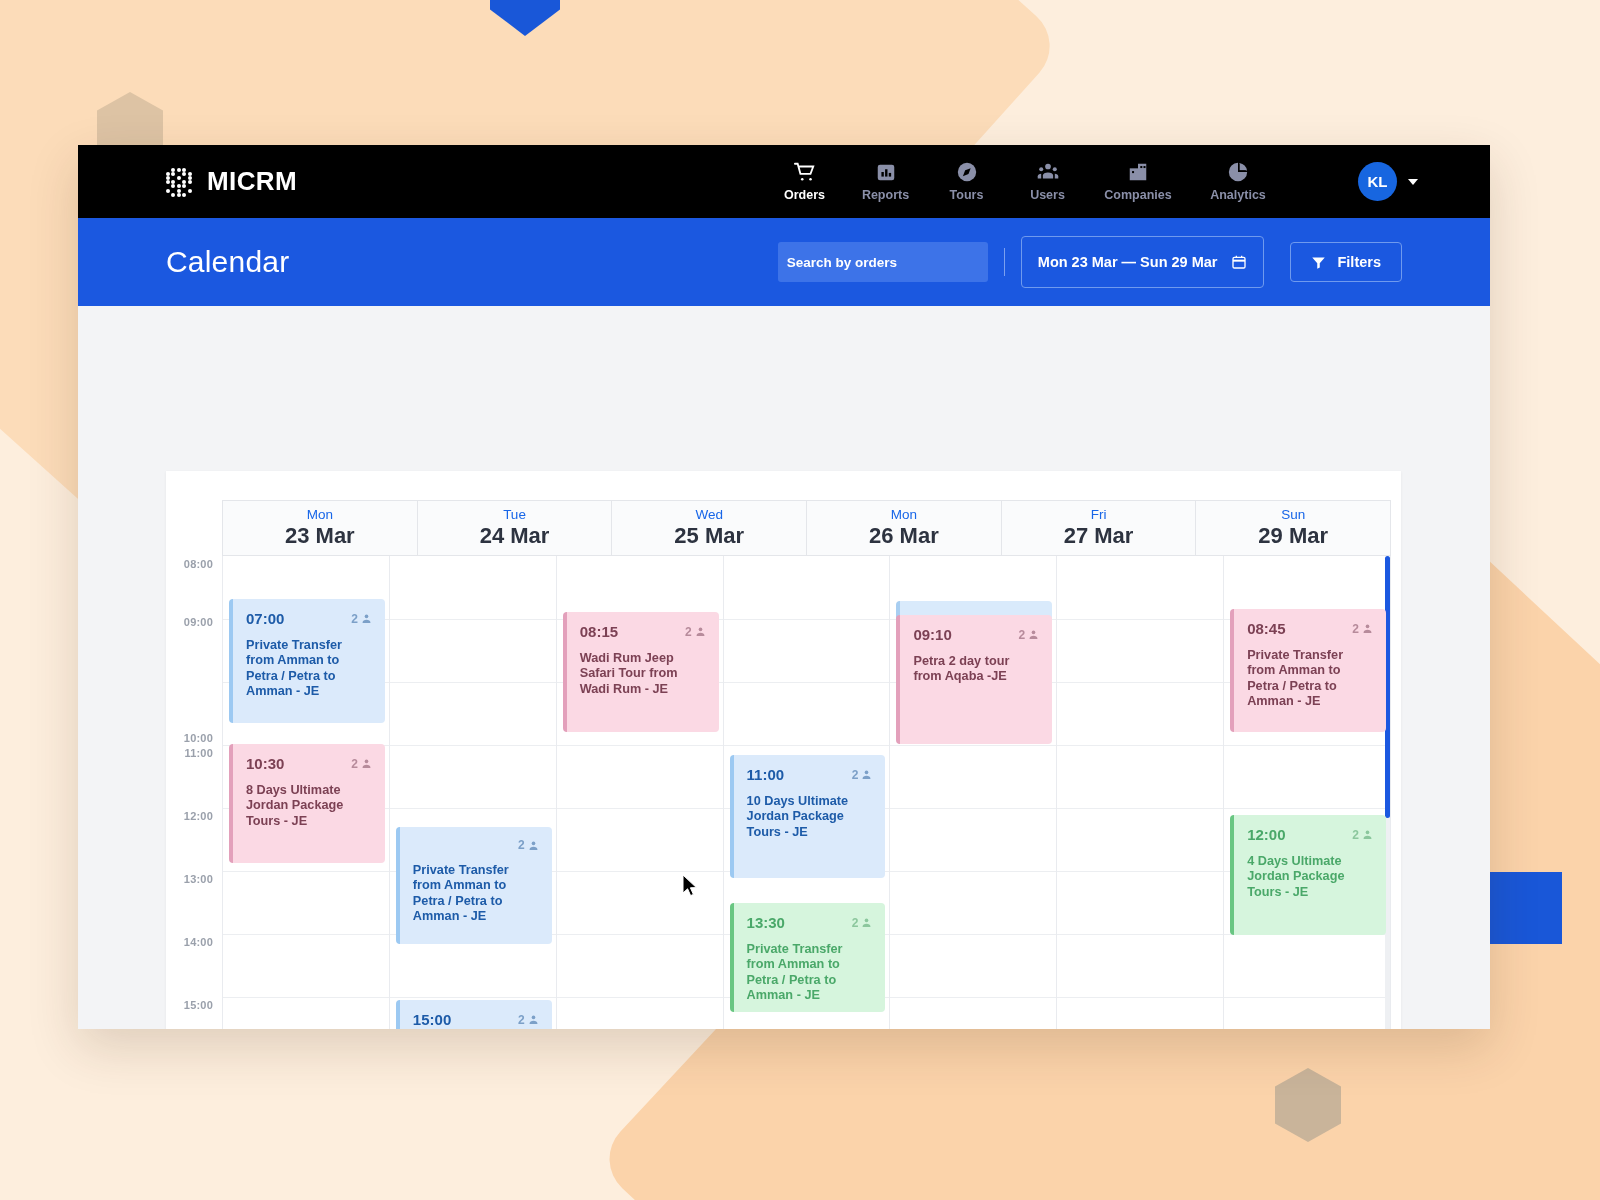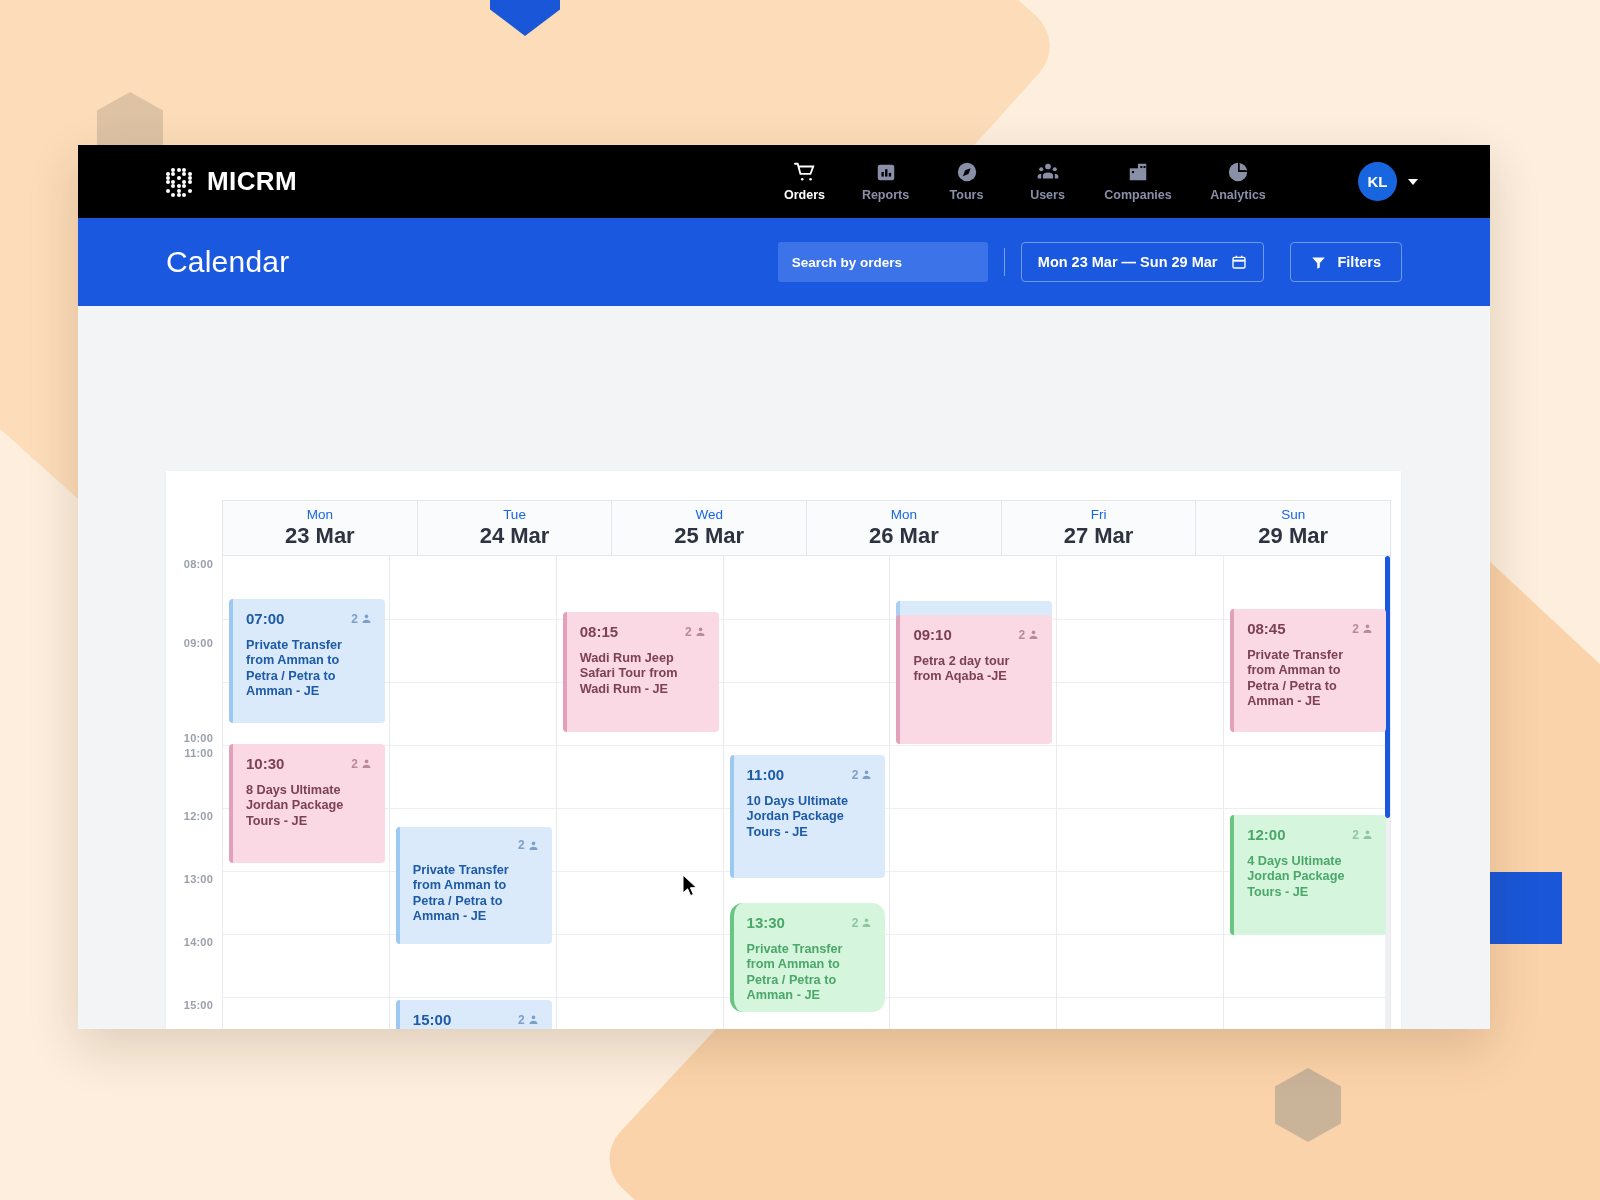--- a/index.html
+++ b/index.html
@@ -94,31 +94,31 @@
   .subhead {
     height: 88px; background: #1b58e0; display: flex; align-items: center;
     padding: 0 88px; position: relative;
   }
   .page-title { color: #fff; font-size: 30px; font-weight: normal; letter-spacing:.2px;}
   .subhead-right {
     position: absolute; right: 88px; display: flex; align-items: center; gap: 0;
   }
   .searchbox {
     width: 210px; height: 40px; background: #3d73e8; border-radius: 3px;
-    display: flex; align-items: center; padding: 0 14px; gap: 6px; cursor: text;
+    display: flex; align-items: center; padding: 0 14px; gap: 6px; cursor: text; justify-content: flex-end;
   }
   .searchbox input {
     flex: 1; background: transparent; border: 0; outline: 0;
     color: #fff; font-size: 13.5px; font-weight: bold;
     font-family: "Liberation Sans", sans-serif;
   }
   .searchbox input::placeholder { color: #ffffff; opacity: 1; }
   .divider-v { width: 1px; height: 28px; background: #7ba0ef; margin: 0 16px; }
   .daterange {
-    height: 40px; border: 1px solid #6f9aee; border-radius: 4px;
+    height: 52px; border: 1px solid #6f9aee; border-radius: 4px;
     display: flex; align-items: center; gap: 14px; padding: 0 16px;
     color: #fff; font-size: 14.5px; font-weight: bold; cursor: pointer;
   }
   .filters-btn {
     height: 40px; margin-left: 26px; border: 1px solid #6f9aee; border-radius: 4px;
     display: flex; align-items: center; gap: 11px; padding: 0 20px;
     color: #fff; font-size: 14.5px; font-weight: bold; cursor: pointer;
   }
 
   
@@ -331,21 +331,21 @@
           <path d="M2 4h20l-8 9v7l-4 2v-9z"></path>
         </svg>
         <span>Filters</span>
       </div>
     </div>
   </div>
 
   <div class="cal-outer">
     <div class="gutter" id="gutter">
         <div class="tlabel" style="top: 8px;">08:00</div>
-        <div class="tlabel" style="top: 87px; margin-left: 41px;">09:00</div>
+        <div class="tlabel" style="top: 66px; margin-left: 41px;">09:00</div>
         <div class="tlabel" style="top: 134px; margin-top: 48px;">10:00</div>
         <div class="tlabel" style="top: 197px;">11:00</div>
         <div class="tlabel" style="top: 260px;">12:00</div>
         <div class="tlabel" style="top: 323px;">13:00</div>
         <div class="tlabel" style="top: 386px;">14:00</div>
         <div class="tlabel" style="top: 449px;">15:00</div>
       </div>
     <div class="cal-inner">
       <div class="grid-head" id="gridHead">
           <div class="cell">
@@ -479,21 +479,21 @@
                 <span class="pax">
                   <span>2</span>
                   <svg width="11" height="11" viewBox="0 0 24 24" fill="currentColor">
                     <circle cx="12" cy="7.5" r="4"></circle>
                     <path d="M3.5 22v-2c0-3.4 3.8-5.5 8.5-5.5s8.5 2.1 8.5 5.5v2z"></path>
                   </svg>
                 </span>
               </div>
               <div class="title">10 Days Ultimate Jordan Package Tours - JE</div>
             </div>
-            <div class="ev green" style="top: 347px; height: 109px; left: 6px; right: 4px; z-index: 11; border-radius: 13px;">
+            <div class="ev green" style="top: 347px; height: 109px; left: 6px; right: 4px; z-index: 11;">
               <div class="row1">
                 <span class="time">13:30</span>
                 <span class="pax">
                   <span>2</span>
                   <svg width="11" height="11" viewBox="0 0 24 24" fill="currentColor">
                     <circle cx="12" cy="7.5" r="4"></circle>
                     <path d="M3.5 22v-2c0-3.4 3.8-5.5 8.5-5.5s8.5 2.1 8.5 5.5v2z"></path>
                   </svg>
                 </span>
               </div>

